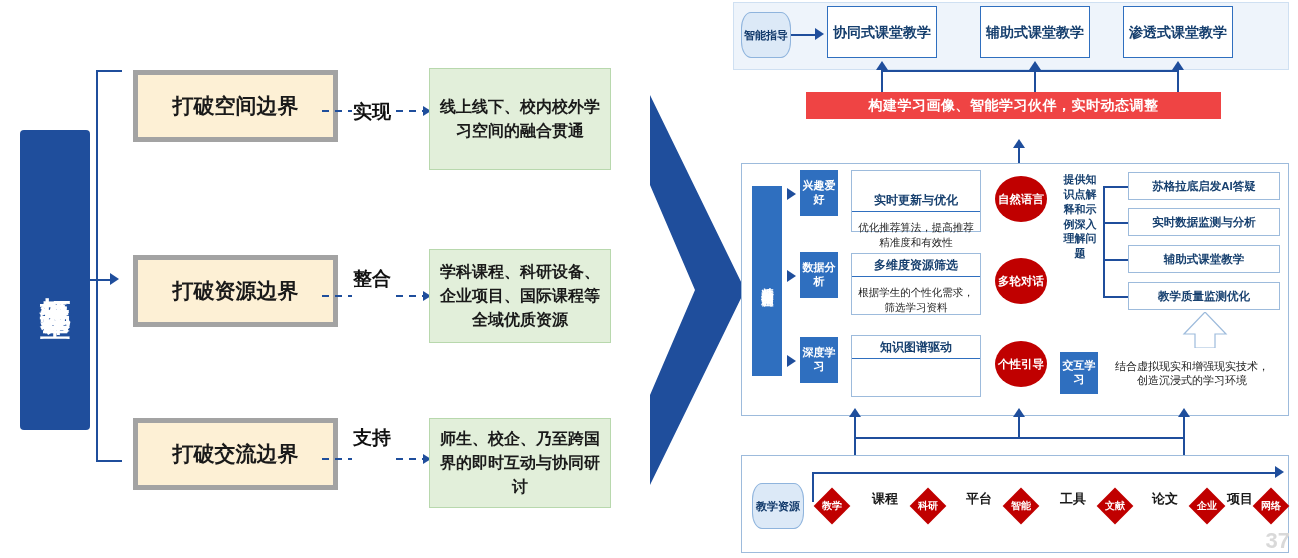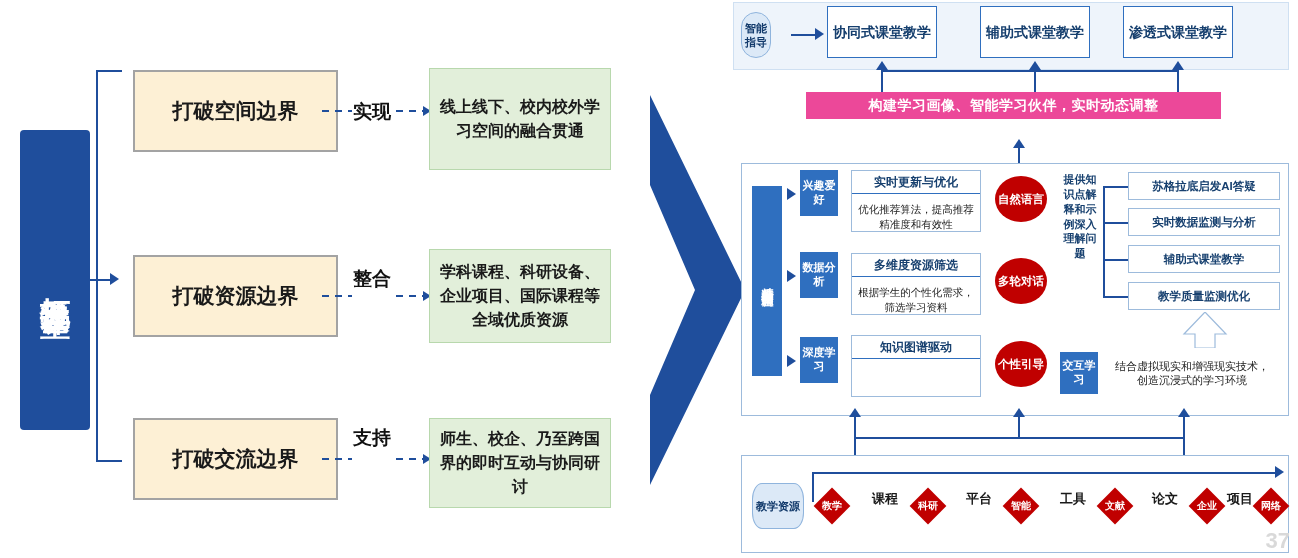--- a/index.html
+++ b/index.html
@@ -14,21 +14,21 @@
     display:flex;align-items:center;justify-content:center;
     font-size:30px;font-weight:bold;letter-spacing:2px;
     writing-mode:vertical-rl;text-orientation:upright;line-height:1.35;
   }
   .bracket{
     left:96px;top:70px;width:26px;height:392px;
     border-left:2px solid #1f4e9c;border-top:2px solid #1f4e9c;border-bottom:2px solid #1f4e9c;
     border-right:none;
   }
   .yellow-box{
-    background:#fdf0d5;border:2px solid #a3a3a3;width:205px;height:82px;
+    background:#fdf0d5;border:5px solid #a3a3a3;width:205px;height:72px;
     display:flex;align-items:center;justify-content:center;
     font-size:21px;font-weight:bold;color:#1a1a1a;
   }
   .green-box{
     background:#e2efda;border:1px solid #b8d8ad;width:182px;
     display:flex;align-items:center;justify-content:center;text-align:center;
     font-size:16px;font-weight:bold;color:#1a1a1a;line-height:1.5;padding:6px;
   }
   .conn-label{font-size:19px;font-weight:bold;color:#111;}
   .dash-arrow{height:2px;background:repeating-linear-gradient(to right,#1f4e9c 0 7px,transparent 7px 13px);}
@@ -54,21 +54,21 @@
     background:#dce9f7;border:1px solid #8fb4dd;border-radius:10px/16px;
     display:flex;align-items:center;justify-content:center;text-align:center;
     font-size:11px;font-weight:bold;color:#123a6b;line-height:1.3;
   }
   .top-box{
     background:#ffffff;border:1.5px solid #2f6fbf;
     display:flex;align-items:center;justify-content:center;text-align:center;
     color:#17406f;font-size:14px;font-weight:bold;line-height:1.45;
   }
   .blue-banner{
-    background:#ec4899;color:#ffffff;display:flex;align-items:center;justify-content:center;
+    background:#ef4444;color:#ffffff;display:flex;align-items:center;justify-content:center;
     font-size:14px;font-weight:bold;letter-spacing:.5px;
   }
   .blue-chip{
     background:#2f6fbf;color:#fff;display:flex;align-items:center;justify-content:center;text-align:center;
     font-size:11px;font-weight:bold;line-height:1.25;
   }
   .blue-vert{
     background:#2f6fbf;color:#fff;font-size:12px;font-weight:bold;
     display:flex;align-items:center;justify-content:center;
     writing-mode:vertical-rl;text-orientation:upright;letter-spacing:1px;line-height:1.4;
@@ -137,21 +137,21 @@
   <div class="abs conn-label" style="left:353px;top:425px;">支持</div>
   <div class="abs dash-arrow" style="left:396px;top:458px;width:28px;"></div>
   <div class="abs dash-head" style="left:423px;top:454px;"></div>
   <div class="abs green-box" style="left:429px;top:418px;height:90px;">师生、校企、乃至跨国界的即时互动与协同研讨</div>
 
   <svg class="abs big-arrow" viewBox="0 0 95 390">
     <polygon points="0,0 95,195 0,390 0,300 45,195 0,90" fill="#1f4e9c"></polygon>
   </svg>
 
   <div class="abs panel" style="left:733px;top:2px;width:556px;height:68px;"></div>
-  <div class="abs cyl" style="left:741px;top:12px;width:30px;height:46px;border-radius:16px;">智能指导</div>
+  <div class="abs cyl" style="left:741px;top:12px;width:50px;height:46px;">智能指导</div>
   <div class="abs hline" style="left:791px;top:34px;width:26px;"></div>
   <div class="abs arrow-right-small" style="left:815px;top:28px;"></div>
 
   <div class="abs top-box" style="left:827px;top:6px;width:110px;height:52px;">协同式课堂教学</div>
   <div class="abs top-box" style="left:1123px;top:6px;width:110px;height:52px;">渗透式课堂教学</div>
   <div class="abs top-box" style="left:980px;top:6px;width:110px;height:52px;">辅助式课堂教学</div>
 
   <div class="abs blue-banner" style="left:806px;top:92px;width:415px;height:27px;">构建学习画像、智能学习伙伴，实时动态调整</div>
 
   <div class="abs vline" style="left:881px;top:70px;height:22px;"></div>
@@ -170,21 +170,21 @@
   <div class="abs blue-vert" style="left:752px;top:186px;width:30px;height:190px;">精准分析与动态调整</div>
 
   <div class="abs arrow-right-small" style="left:787px;top:188px;"></div>
   <div class="abs blue-chip" style="left:800px;top:170px;width:38px;height:46px;">兴趣爱好</div>
   <div class="abs arrow-right-small" style="left:787px;top:270px;"></div>
   <div class="abs blue-chip" style="left:800px;top:252px;width:38px;height:46px;">数据分析</div>
   <div class="abs arrow-right-small" style="left:787px;top:355px;"></div>
   <div class="abs blue-chip" style="left:800px;top:337px;width:38px;height:46px;">深度学习</div>
 
   <div class="abs card" style="left:851px;top:170px;width:130px;height:62px;">
-    <div class="card-hd" style="height:22px;background:#ffffff;border:none;border-bottom:1px solid #2f6fbf;">实时更新与优化</div>
+    <div class="card-hd" style="height:22px;background:#ffffff;border:none;border-bottom:1px solid #2f6fbf;margin-top:18px;">实时更新与优化</div>
     <div class="card-bd" style="height:38px;">优化推荐算法，提高推荐精准度和有效性</div>
   </div>
 
   <div class="abs card" style="left:851px;top:253px;width:130px;height:62px;">
     <div class="card-hd" style="height:22px;background:#ffffff;border:none;border-bottom:1px solid #2f6fbf;">多维度资源筛选</div>
     <div class="card-bd" style="height:38px;">根据学生的个性化需求，筛选学习资料</div>
   </div>
 
   <div class="abs card" style="left:851px;top:335px;width:130px;height:62px;">
     <div class="card-hd" style="height:22px;background:#ffffff;border:none;border-bottom:1px solid #2f6fbf;">知识图谱驱动</div>

